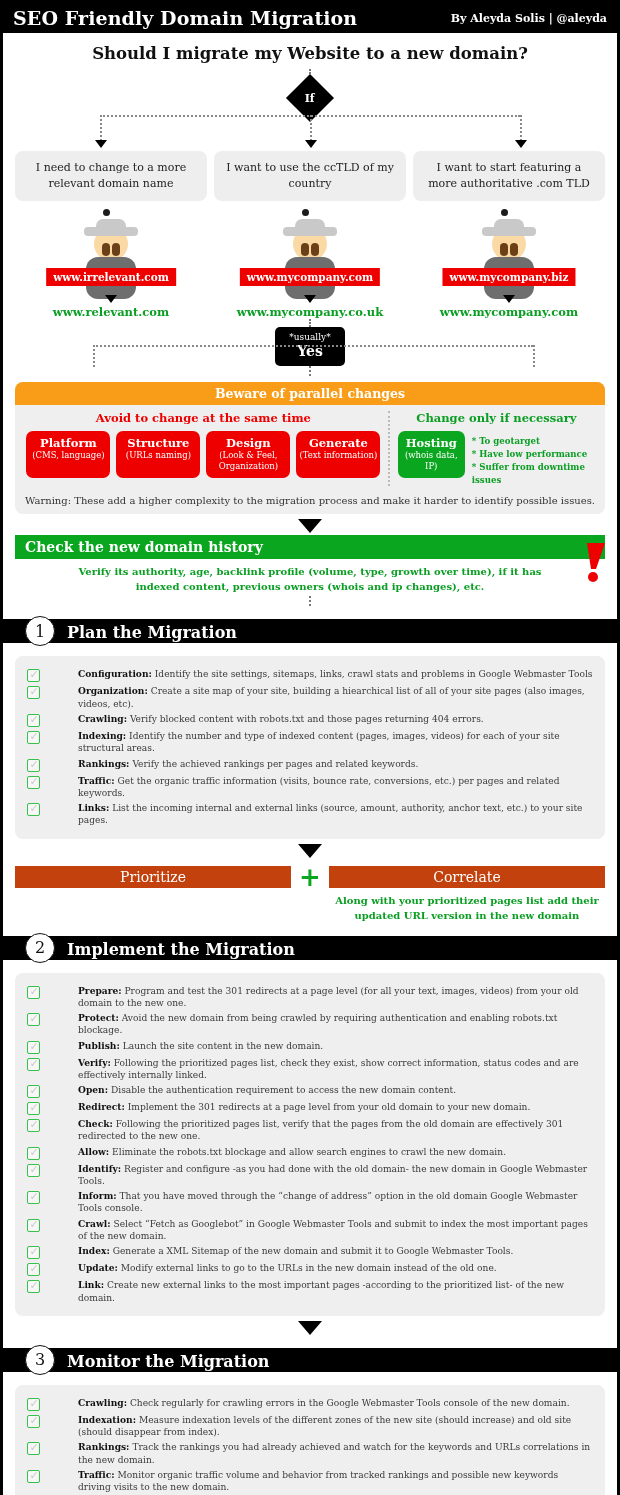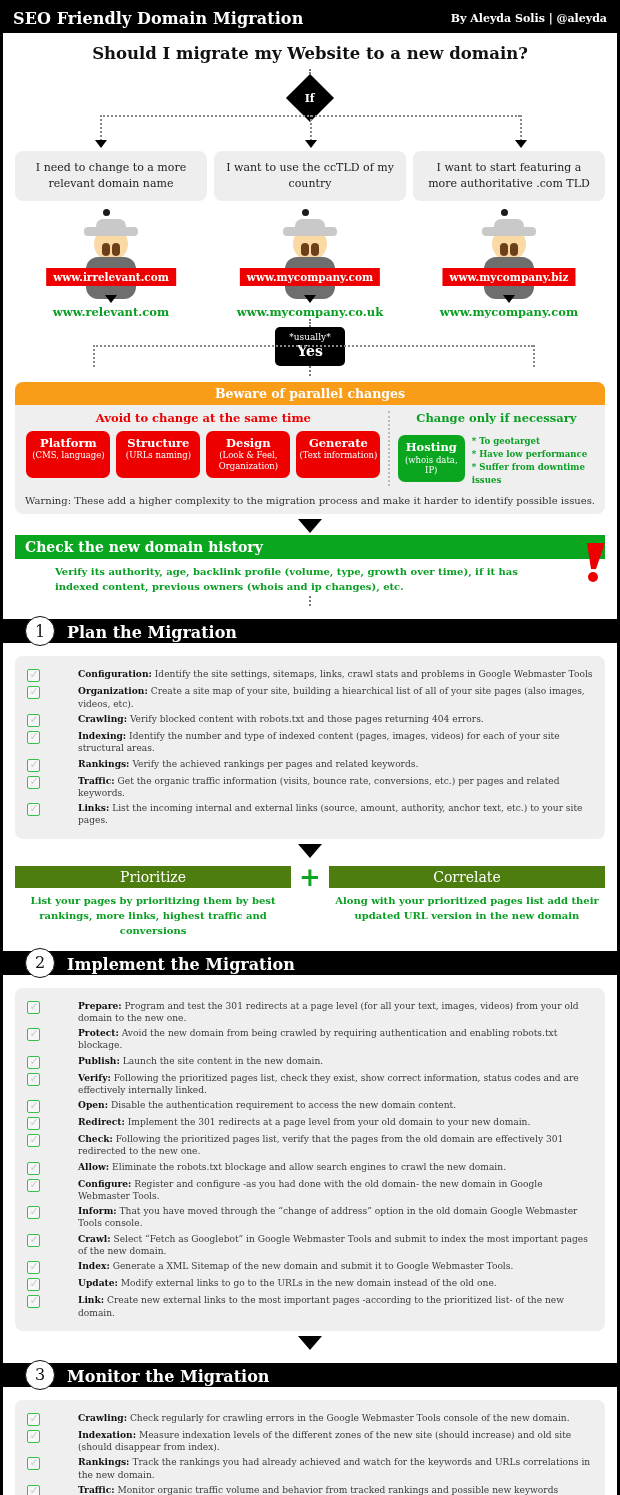--- a/index.html
+++ b/index.html
@@ -20,21 +20,21 @@
   
   .topbar {
     background: #000;
     color: #fff;
     height: 30px;
     display: flex;
     align-items: center;
     justify-content: space-between;
     padding: 0 10px;
   }
-  .topbar .title { font-size: 16px; font-weight: bold; letter-spacing: .1px; }
+  .topbar .title { font-size: 19px; font-weight: bold; letter-spacing: .1px; }
   .topbar .byline { font-size: 11px; font-weight: bold; }
 
   
   .question {
     text-align: center;
     font-size: 16.5px;
     font-weight: bold;
     padding: 11px 0 6px;
     color: #111;
   }
@@ -150,40 +150,40 @@
   .col-title.red { color:#ee0000; }
   .col-title.green { color:#0a9e23; }
   .chiprow { display:flex; gap: 6px; justify-content:center; }
   .chip {
     background:#ee0000; color:#fff; border-radius:7px; width: 84px;
     padding: 5px 3px 6px; text-align:center; line-height:1.25;
   }
   .chip.green { background:#0aa61f; width: 78px; }
   .chip .t { font-size: 11.5px; font-weight:bold; display:block; }
   .chip .s { font-size: 8.5px; display:block; }
-  .right-inner { display:flex; gap: 7px; align-items:center; }
+  .right-inner { display:flex; gap: 7px; align-items:flex-start; }
   .bullets { color:#0a9e23; font-weight:bold; font-size: 8.6px; line-height:1.5; padding-top:4px;}
   .warn {
     text-align:center; font-size: 10px; margin-top: 9px; color:#333;
   }
 
   
   .big-arrow {
     width:0;height:0;margin: 5px auto 2px;
     border-left:12px solid transparent;border-right:12px solid transparent;border-top:14px solid #000;
   }
 
   
   .dh-wrap { position: relative; margin: 2px 12px 0; }
   .dh-bar {
     background:#0aa61f; color:#fff; font-weight:bold; font-size:14px;
     padding: 4px 10px;
   }
   .dh-text {
-    color:#0a9e23; font-weight:bold; font-size: 10px; text-align:left;
+    color:#0a9e23; font-weight:bold; font-size: 10px; text-align:center;
     padding: 5px 40px 2px; line-height:1.5;
   }
   .excl {
     position:absolute; right: -4px; top: 6px; width: 26px; height: 42px;
   }
 
   
   .step-head { position: relative; margin-top: 10px; height: 30px; }
   .step-bar {
     position:absolute; left:0; right:0; top:3px; height:24px; background:#000;
@@ -211,21 +211,21 @@
   .cbox::after {
     content: "\2713"; position:absolute; left:1.5px; top:-2px; font-size:11px; color:#c9c9c9;
   }
   .check-text { font-size: 9.1px; line-height: 1.35; color:#3a3a3a; }
   .check-text b { color:#111; }
 
   
   .pc-wrap { display:flex; align-items:flex-start; margin: 8px 12px 0; gap: 4px; }
   .pc-col { flex: 1; }
   .pc-bar {
-    background:#4d7c0f; color:#fff; text-align:center; font-size:14px; padding: 3px 0;
+    background:#c2410c; color:#fff; text-align:center; font-size:14px; padding: 3px 0;
   }
   .pc-text { color:#0a9e23; font-weight:bold; font-size: 10px; text-align:center; margin-top: 5px; line-height:1.5; }
   .plus { color:#0aa61f; font-size: 26px; font-weight:bold; line-height: 0.9; padding: 0 4px; }
 </style>
 </head>
 <body>
 
 <div class="page">
 
   <div class="topbar">
@@ -416,21 +416,20 @@
         <div class="cbox"></div>
         <div class="check-text"><b>Links:</b><span> List the incoming internal and external links (source, amount, authority, anchor text, etc.) to your site pages.</span></div>
       </div>
   </div>
 
   <div class="big-arrow"></div>
 
   <div class="pc-wrap">
     <div class="pc-col">
       <div class="pc-bar">Prioritize</div>
-      <div class="pc-text">List your pages by prioritizing them by best rankings, more links, highest traffic and conversions</div>
     </div>
     <div class="plus">+</div>
     <div class="pc-col">
       <div class="pc-bar">Correlate</div>
       <div class="pc-text">Along with your prioritized pages list add their updated URL version in the new domain</div>
     </div>
   </div>
 
   <div class="step-head">
     <div class="step-bar"></div>
@@ -466,21 +465,21 @@
     <div class="check-item">
         <div class="cbox"></div>
         <div class="check-text"><b>Check:</b><span> Following the prioritized pages list, verify that the pages from the old domain are effectively 301 redirected to the new one.</span></div>
       </div>
     <div class="check-item">
         <div class="cbox"></div>
         <div class="check-text"><b>Allow:</b><span> Eliminate the robots.txt blockage and allow search engines to crawl the new domain.</span></div>
       </div>
     <div class="check-item">
         <div class="cbox"></div>
-        <div class="check-text"><b>Configure:</b><span> Register and configure -as you had done with the old domain- the  new domain in Google Webmaster Tools.</span></div>
+        <div class="check-text"><b>Identify:</b><span> Register and configure -as you had done with the old domain- the  new domain in Google Webmaster Tools.</span></div>
       </div>
     <div class="check-item">
         <div class="cbox"></div>
         <div class="check-text"><b>Inform:</b><span> That you have moved through the “change of address” option in the old domain Google Webmaster Tools console.</span></div>
       </div>
     <div class="check-item">
         <div class="cbox"></div>
         <div class="check-text"><b>Crawl:</b><span> Select “Fetch as Googlebot” in Google Webmaster Tools and submit to index the most important pages of the new domain.</span></div>
       </div>
     <div class="check-item">

